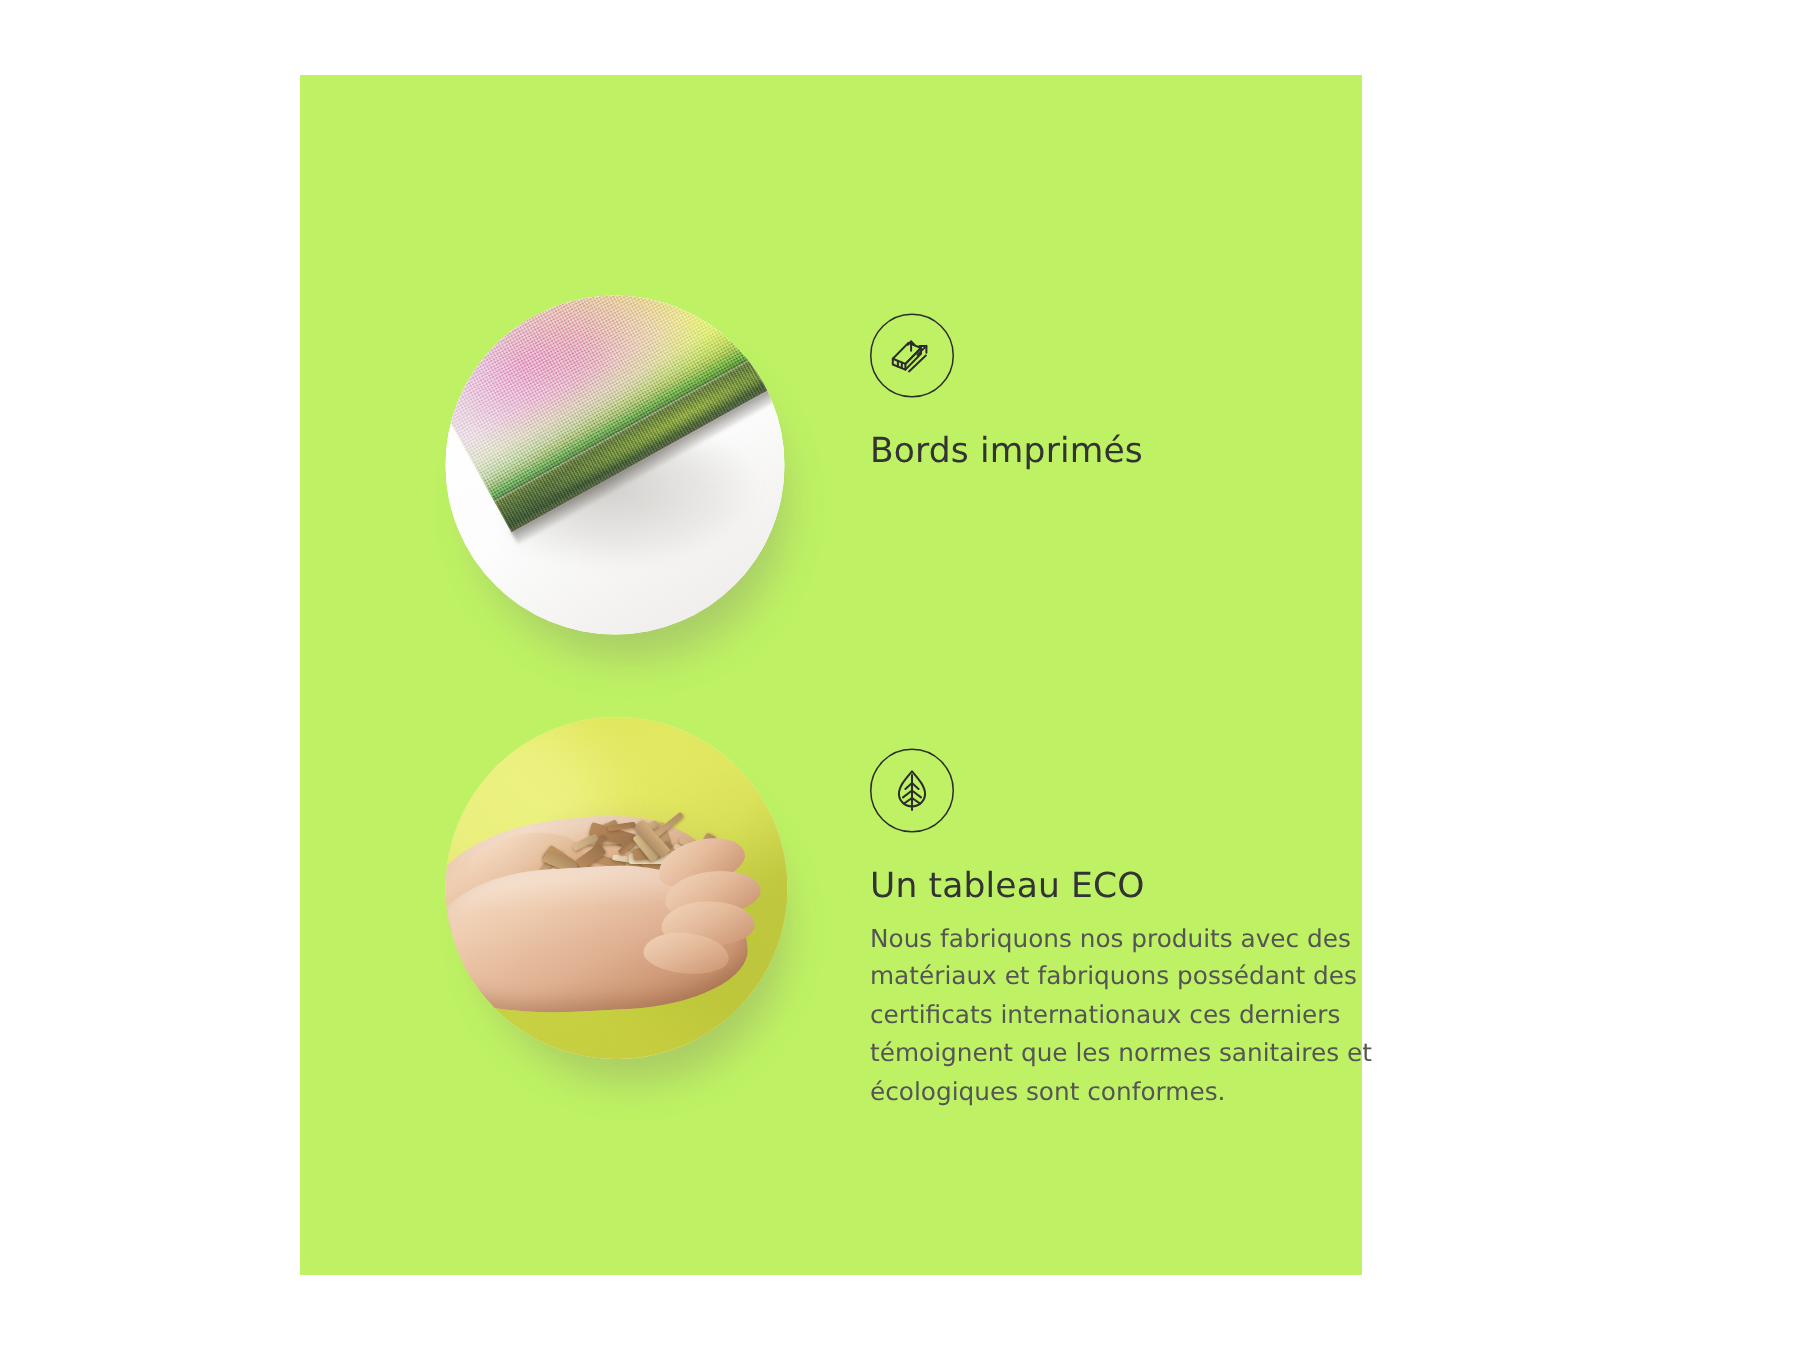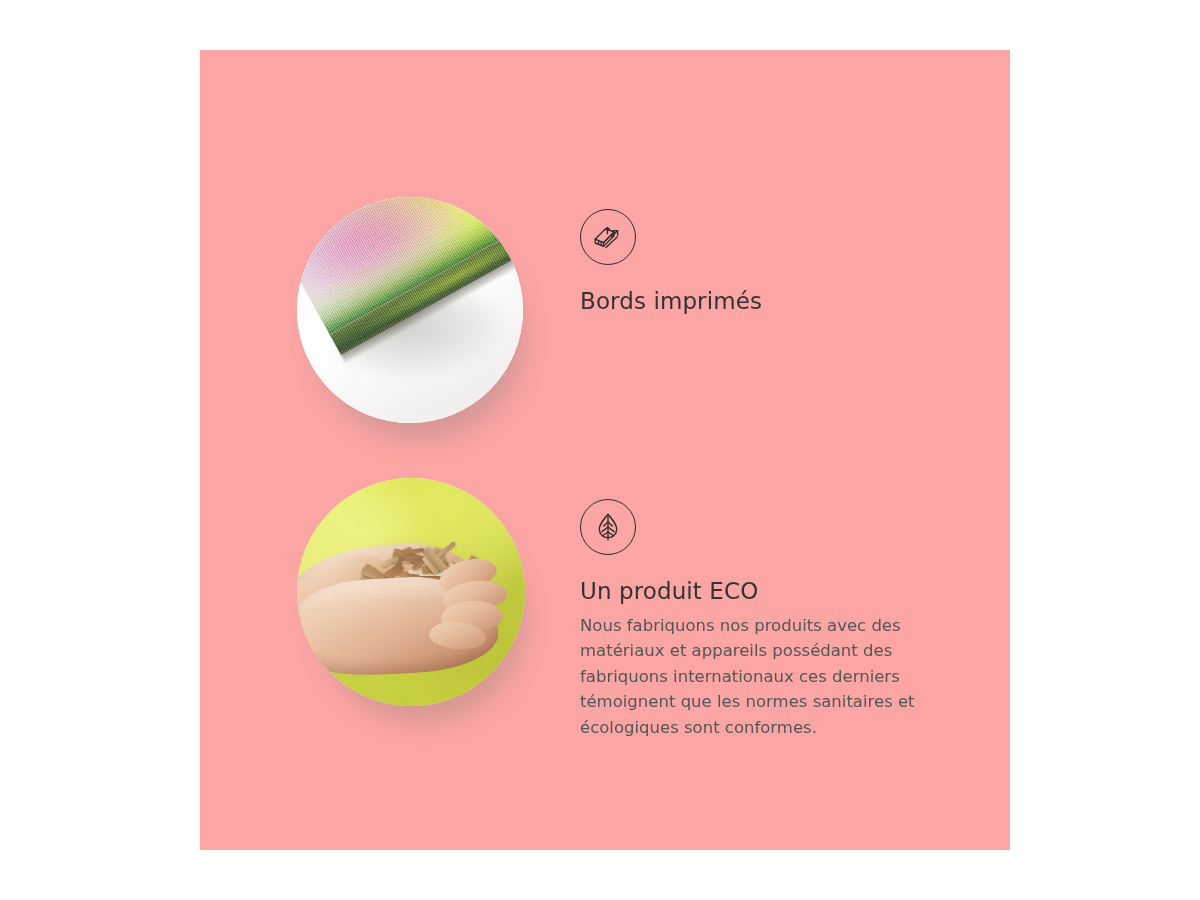--- a/index.html
+++ b/index.html
@@ -15,23 +15,24 @@
     overflow: hidden;
     font-family: "DejaVu Sans", "Liberation Sans", sans-serif;
     -webkit-font-smoothing: antialiased;
   }
 
   
   .panel {
     position: absolute;
     left: 200px;
     top: 50px;
-    width: 810px;
+    width: 675px;
     height: 800px;
-    background: #fca5a5;
+    background: #bef264;
+    padding-left: 33px;
   }
 
   
   .feature {
     position: absolute;
     left: 0;
     width: 800px;
     height: 300px;
   }
   .feature--edges { top: 115px; }
@@ -409,18 +410,18 @@
           <path d="M17 6.6 L17 30.0"></path>
 
           <path d="M17 12.0 L12.6 16.0"></path>
           <path d="M17 12.0 L21.4 16.0"></path>
           <path d="M17 17.0 L11.0 21.6"></path>
           <path d="M17 17.0 L23.0 21.6"></path>
           <path d="M17 22.0 L11.6 25.8"></path>
           <path d="M17 22.0 L22.4 25.8"></path>
         </svg>
       </div>
-      <h2 class="feature-title">Un produit ECO</h2>
-      <p class="feature-desc">Nous fabriquons nos produits avec des matériaux et appareils possédant des fabriquons internationaux ces derniers témoignent que les normes sanitaires et écologiques sont conformes.</p>
+      <h2 class="feature-title">Un tableau ECO</h2>
+      <p class="feature-desc">Nous fabriquons nos produits avec des matériaux et fabriquons possédant des certificats internationaux ces derniers témoignent que les normes sanitaires et écologiques sont conformes.</p>
     </div>
   </section>
 
 </div>
 
 </body></html>

